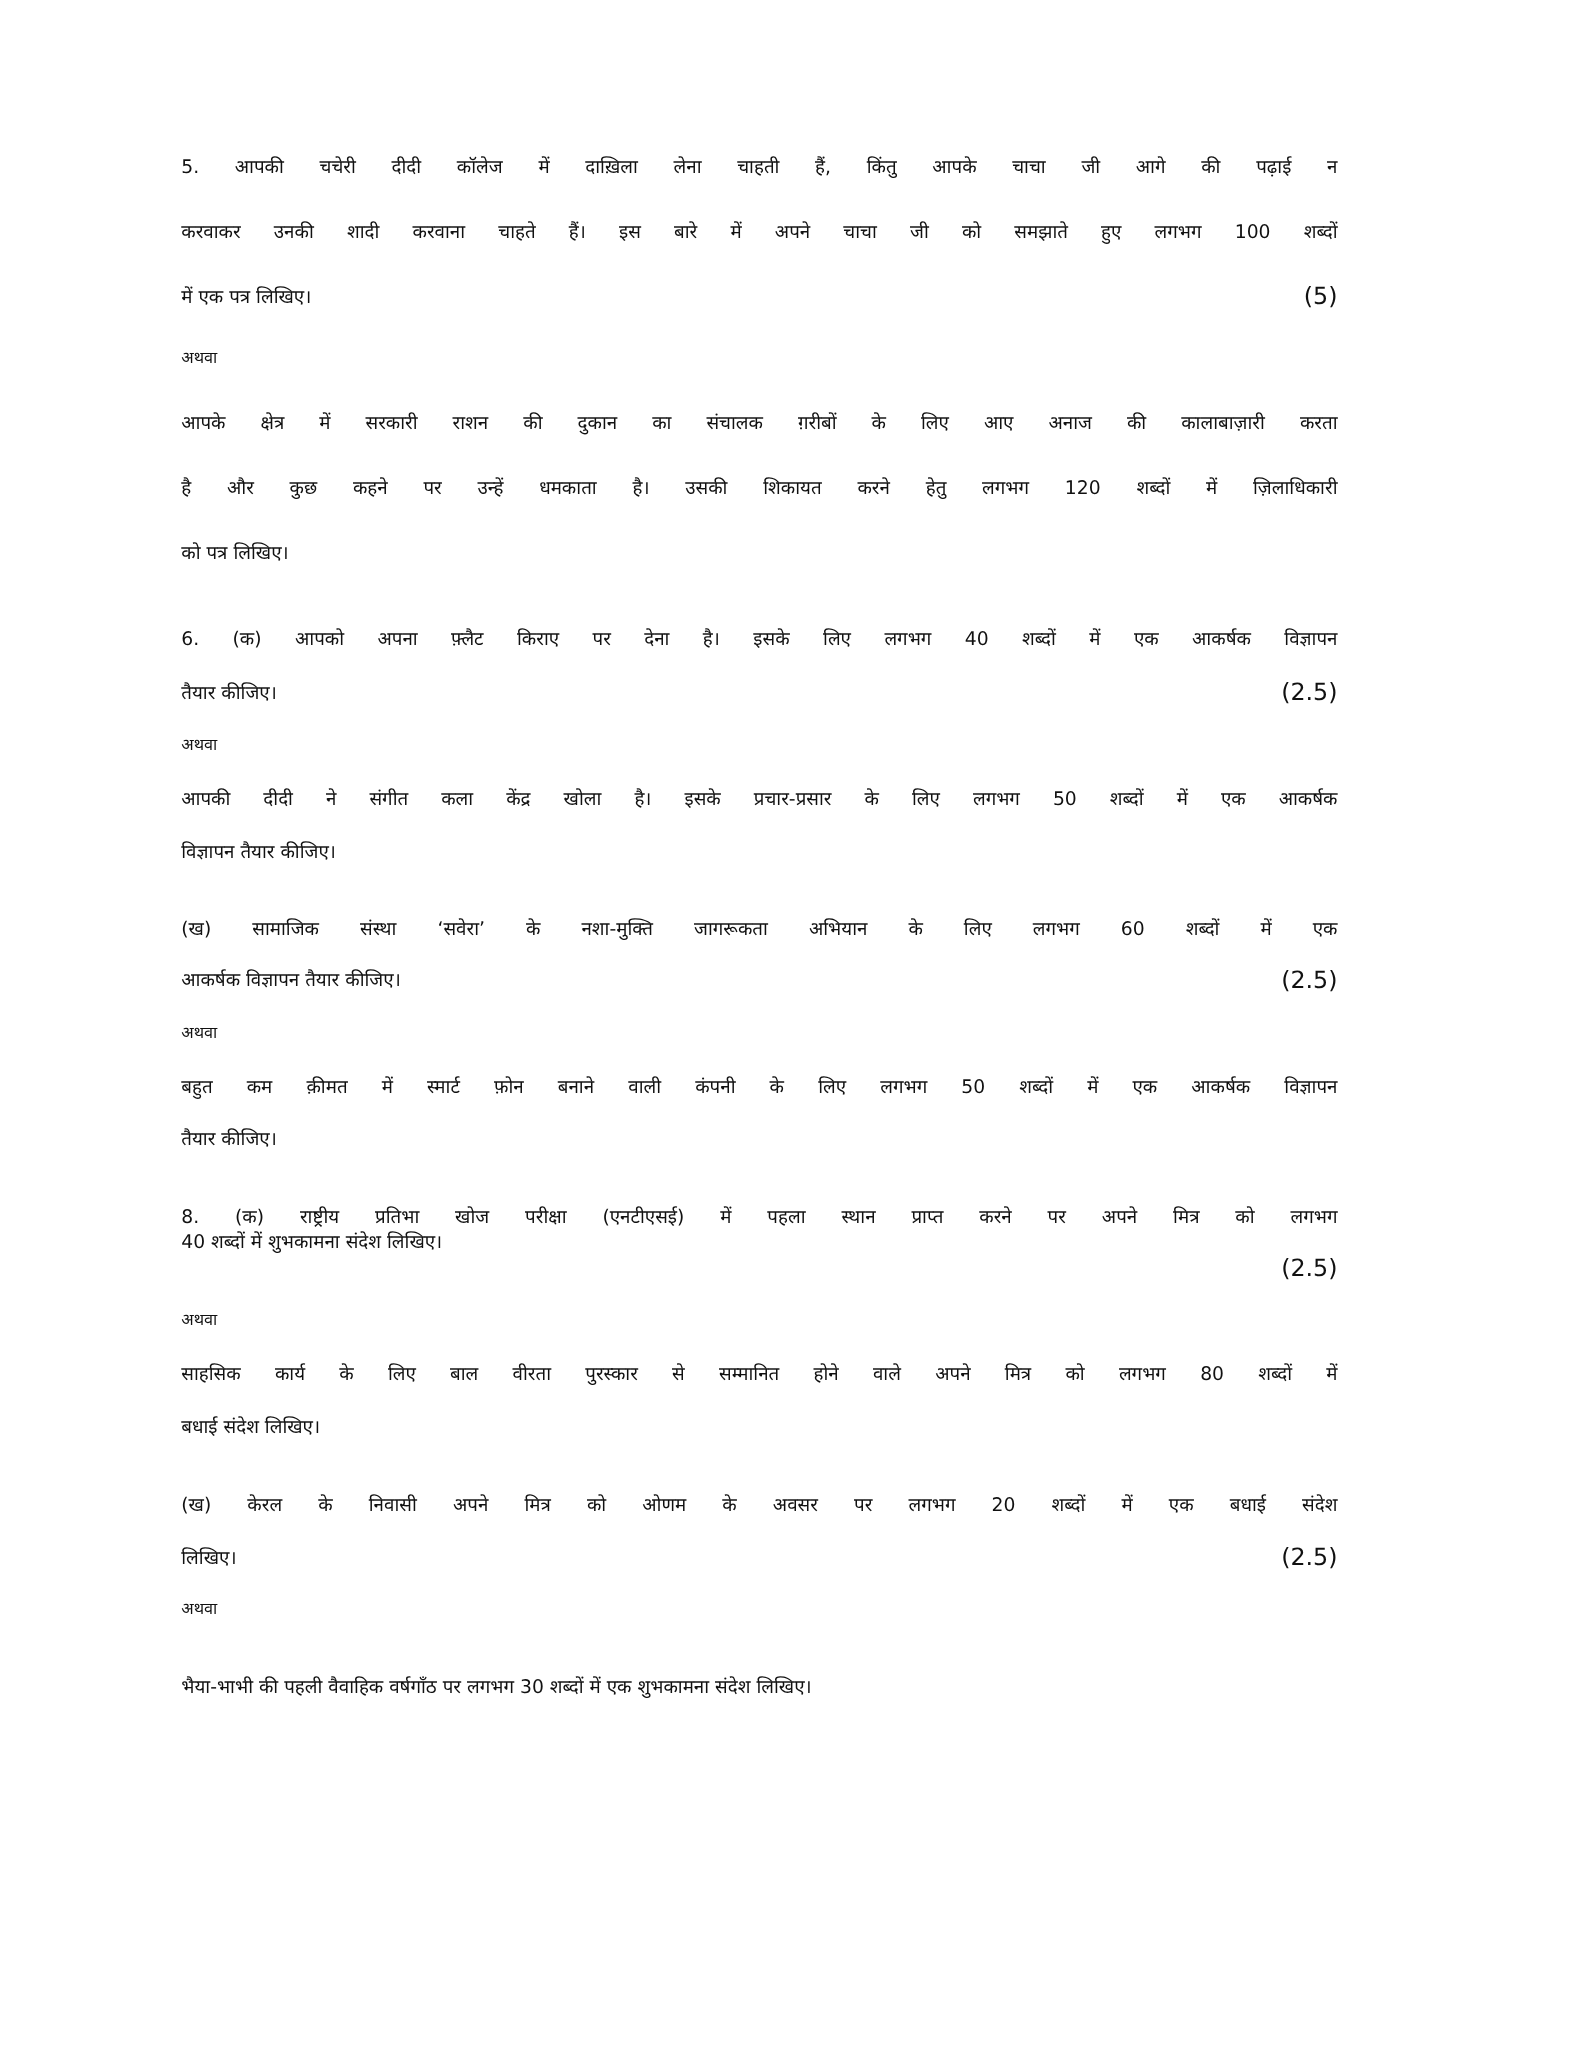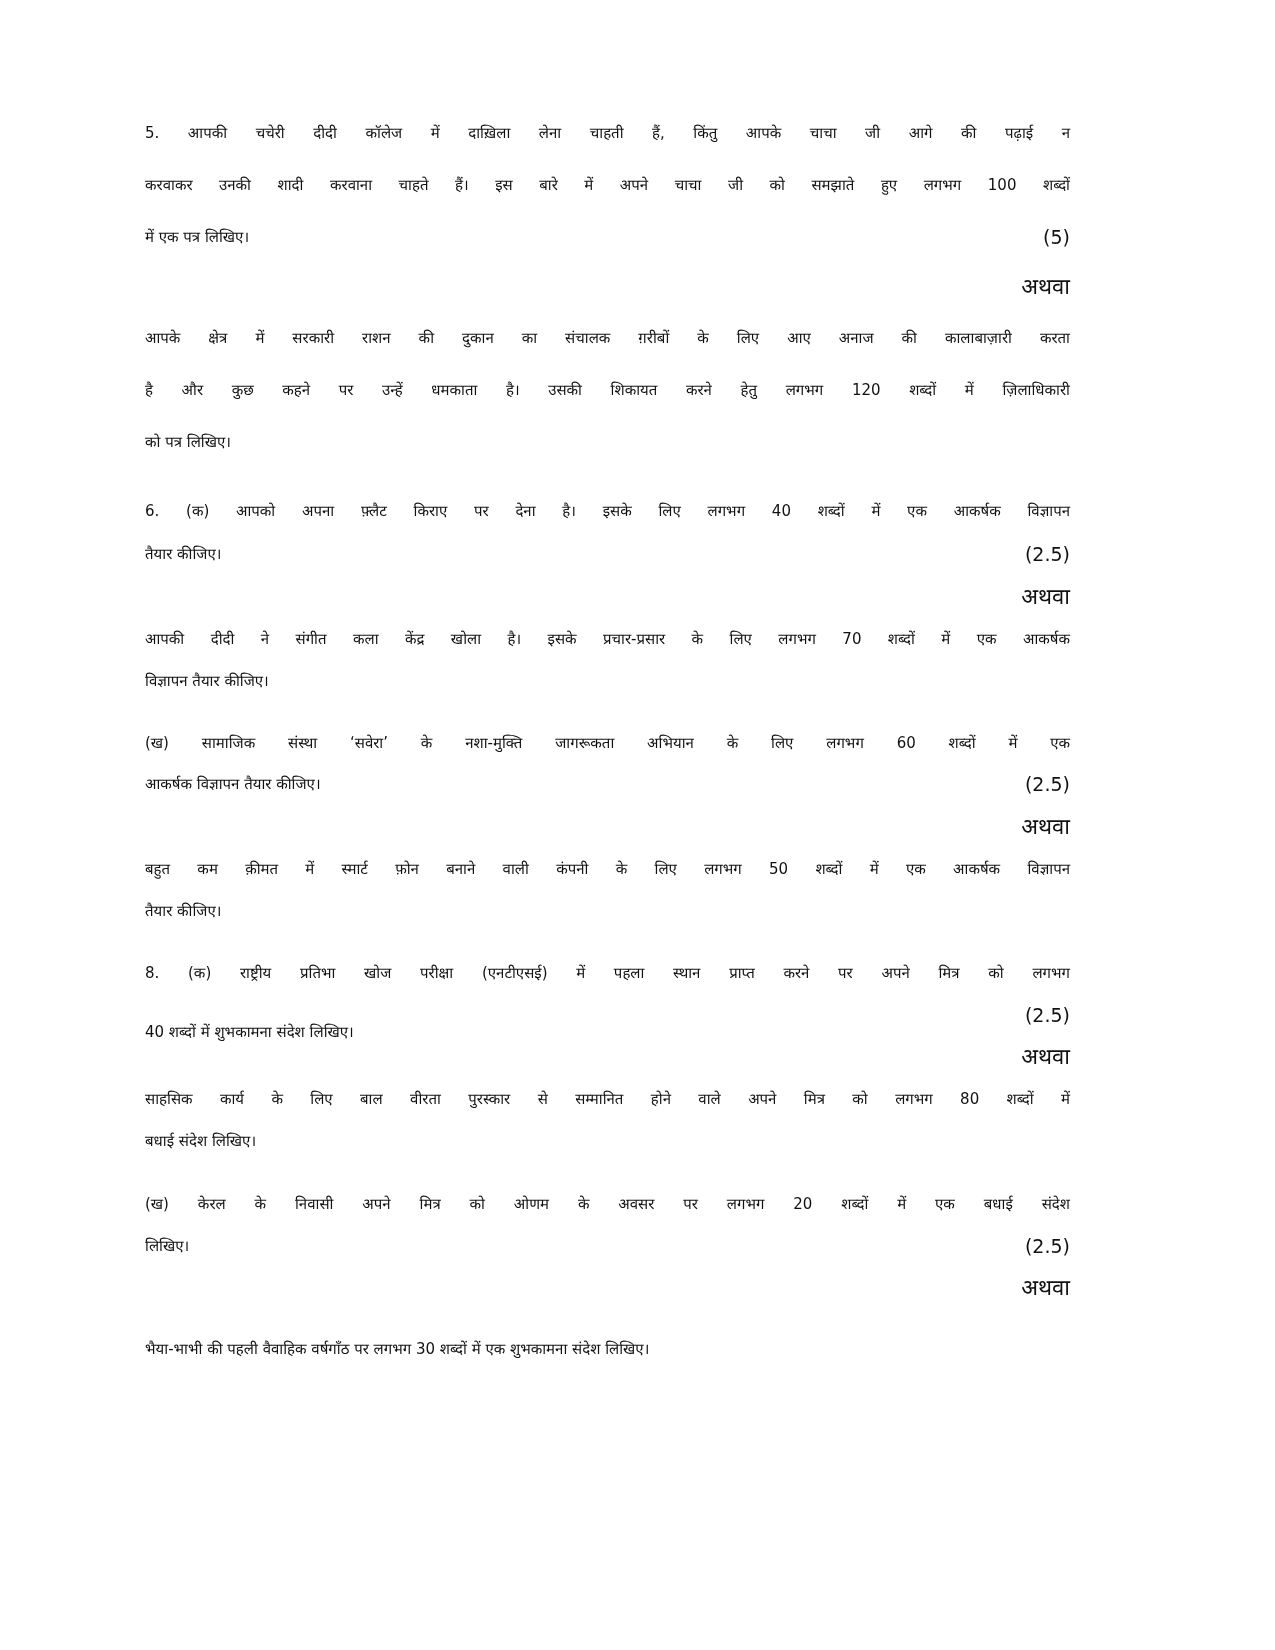--- a/index.html
+++ b/index.html
@@ -3,21 +3,21 @@
 <meta charset="utf-8">
 <style>
   html, body { margin: 0; padding: 0; background: #ffffff; }
   body { width: 1275px; height: 1650px; position: relative; overflow: hidden;
          font-family: "DejaVu Sans", "Liberation Sans", sans-serif; color: #111; }
   .page { position: absolute; left: 145px; top: 0; width: 925px; }
   .line { position: absolute; left: 0; width: 925px; font-size: 15px; line-height: 26px;
           white-space: nowrap; }
   .justify { text-align: justify; text-align-last: justify; }
   .marks { position: absolute; right: 0; font-size: 19px; line-height: 26px; }
-  .or { position: absolute; left: 0; width: 925px; text-align: right; font-size: 22px; line-height: 26px; }
+  .or { position: absolute; left: 0; width: 925px; text-align: left; font-size: 13px; line-height: 26px; }
 </style>
 </head>
 <body>
 
 <div class="page">
 
   <div>
     <div class="line justify" style="top:120px">5. आपकी चचेरी दीदी कॉलेज में दाख़िला लेना चाहती हैं, किंतु आपके चाचा जी आगे की पढ़ाई न</div>
     <div class="line justify" style="top:172px">करवाकर उनकी शादी करवाना चाहते हैं। इस बारे में अपने चाचा जी को समझाते हुए लगभग 100 शब्दों</div>
     <div class="line" style="top:224px">में एक पत्र लिखिए।</div>
@@ -26,36 +26,36 @@
     <div class="line justify" style="top:325px">आपके क्षेत्र में सरकारी राशन की दुकान का संचालक ग़रीबों के लिए आए अनाज की कालाबाज़ारी करता</div>
     <div class="line justify" style="top:377px">है और कुछ कहने पर उन्हें धमकाता है। उसकी शिकायत करने हेतु लगभग 120 शब्दों में ज़िलाधिकारी</div>
     <div class="line" style="top:429px">को पत्र लिखिए।</div>
   </div>
 
   <div>
     <div class="line justify" style="top:498px">6. (क) आपको अपना फ़्लैट किराए पर देना है। इसके लिए लगभग 40 शब्दों में एक आकर्षक विज्ञापन</div>
     <div class="line" style="top:541px">तैयार कीजिए।</div>
     <div class="marks" style="top:541px">(2.5)</div>
     <div class="or" style="top:584px">अथवा</div>
-    <div class="line justify" style="top:626px">आपकी दीदी ने संगीत कला केंद्र खोला है। इसके प्रचार-प्रसार के लिए लगभग 70 शब्दों में एक आकर्षक</div>
+    <div class="line justify" style="top:626px">आपकी दीदी ने संगीत कला केंद्र खोला है। इसके प्रचार-प्रसार के लिए लगभग 50 शब्दों में एक आकर्षक</div>
     <div class="line" style="top:668px">विज्ञापन तैयार कीजिए।</div>
   </div>
 
   <div>
     <div class="line justify" style="top:730px">(ख) सामाजिक संस्था ‘सवेरा’ के नशा-मुक्ति जागरूकता अभियान के लिए लगभग 60 शब्दों में एक</div>
     <div class="line" style="top:771px">आकर्षक विज्ञापन तैयार कीजिए।</div>
     <div class="marks" style="top:771px">(2.5)</div>
     <div class="or" style="top:814px">अथवा</div>
     <div class="line justify" style="top:856px">बहुत कम क़ीमत में स्मार्ट फ़ोन बनाने वाली कंपनी के लिए लगभग 50 शब्दों में एक आकर्षक विज्ञापन</div>
     <div class="line" style="top:898px">तैयार कीजिए।</div>
   </div>
 
   <div>
     <div class="line justify" style="top:960px">8. (क) राष्ट्रीय प्रतिभा खोज परीक्षा (एनटीएसई) में पहला स्थान प्राप्त करने पर अपने मित्र को लगभग</div>
-    <div class="line" style="top:1019px">40 शब्दों में शुभकामना संदेश लिखिए।</div>
+    <div class="line" style="top:980px">40 शब्दों में शुभकामना संदेश लिखिए।</div>
     <div class="marks" style="top:1002px">(2.5)</div>
     <div class="or" style="top:1044px">अथवा</div>
     <div class="line justify" style="top:1086px">साहसिक कार्य के लिए बाल वीरता पुरस्कार से सम्मानित होने वाले अपने मित्र को लगभग 80 शब्दों में</div>
     <div class="line" style="top:1128px">बधाई संदेश लिखिए।</div>
   </div>
 
   <div>
     <div class="line justify" style="top:1191px">(ख) केरल के निवासी अपने मित्र को ओणम के अवसर पर लगभग 20 शब्दों में एक बधाई संदेश</div>
     <div class="line" style="top:1233px">लिखिए।</div>
     <div class="marks" style="top:1233px">(2.5)</div>

